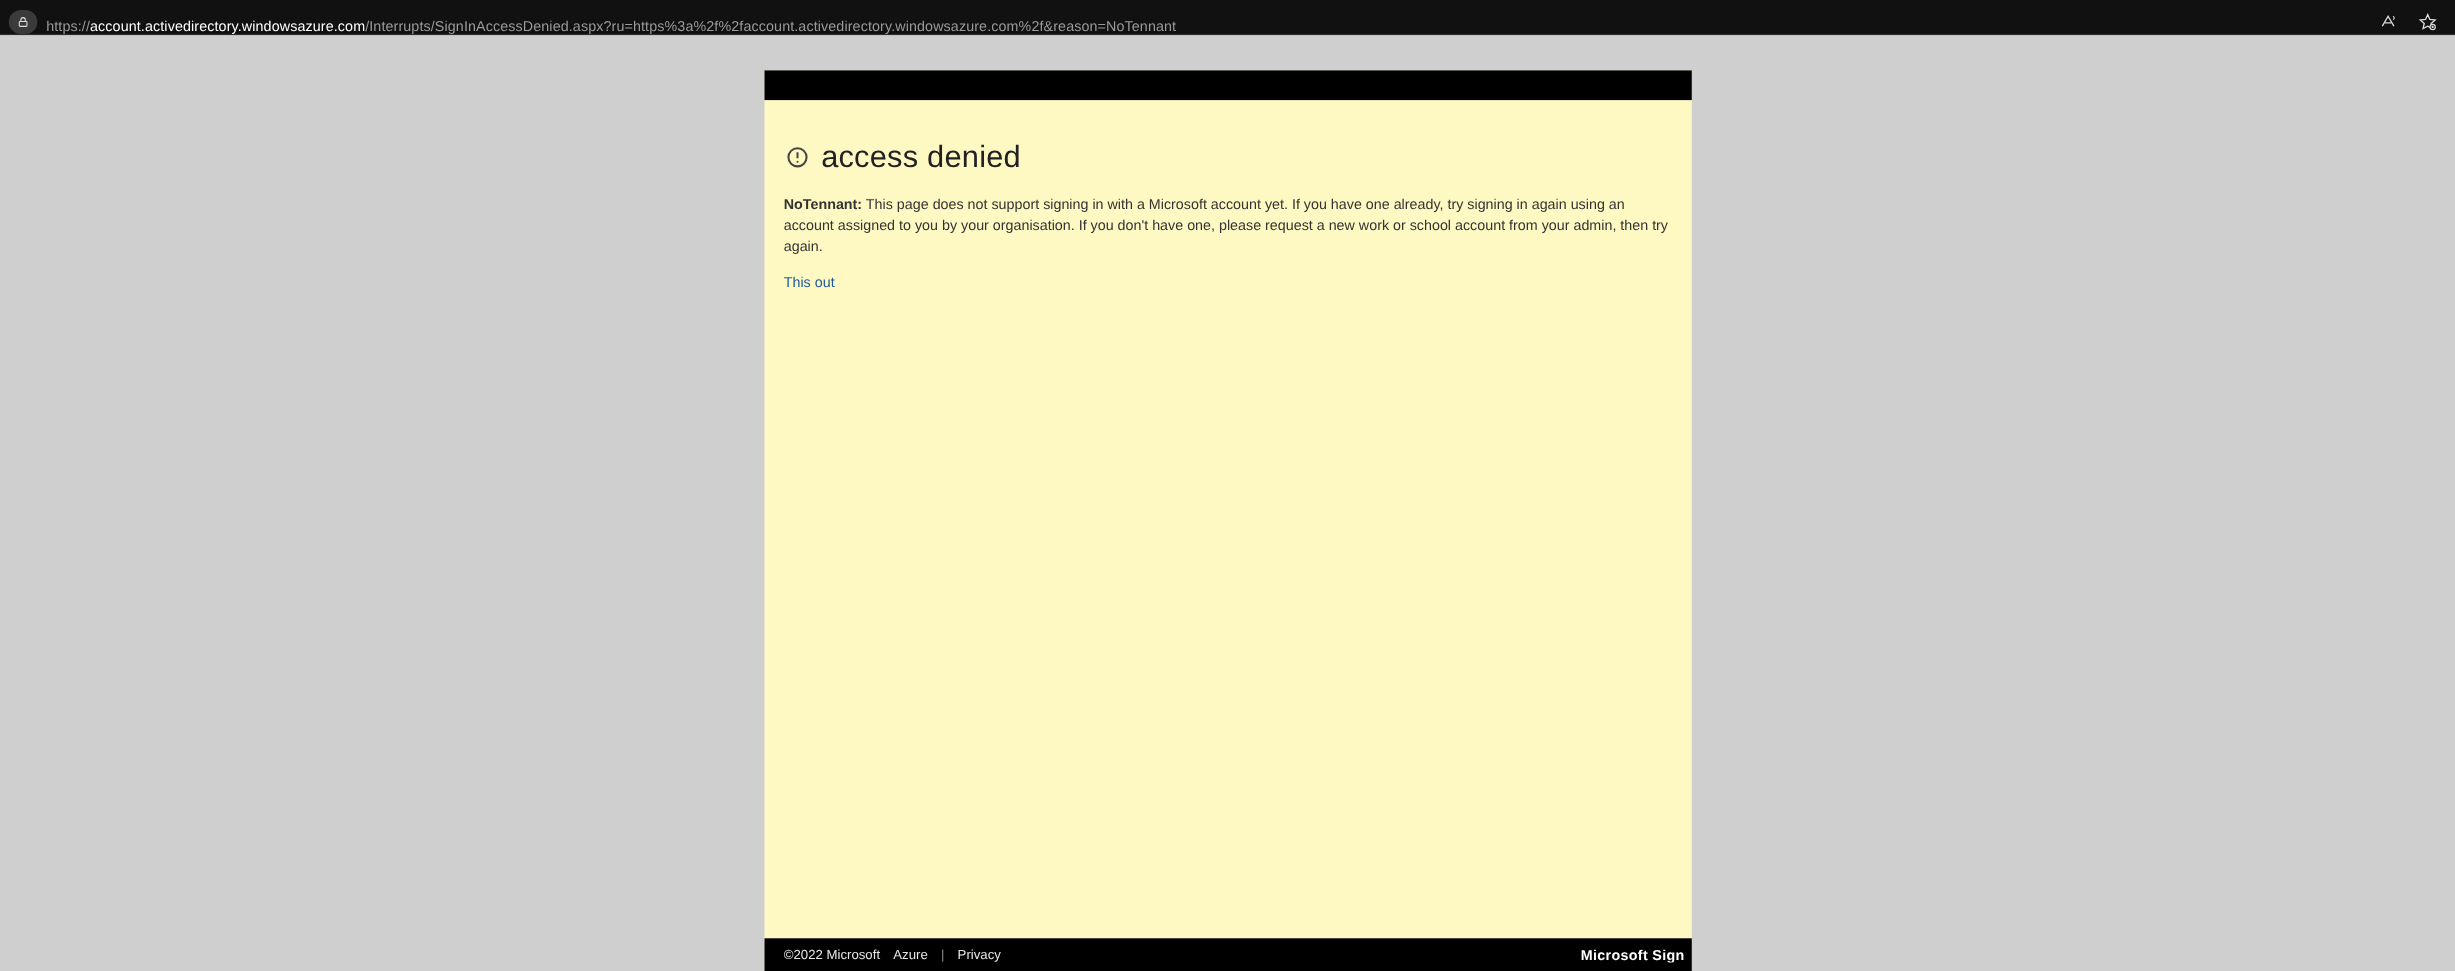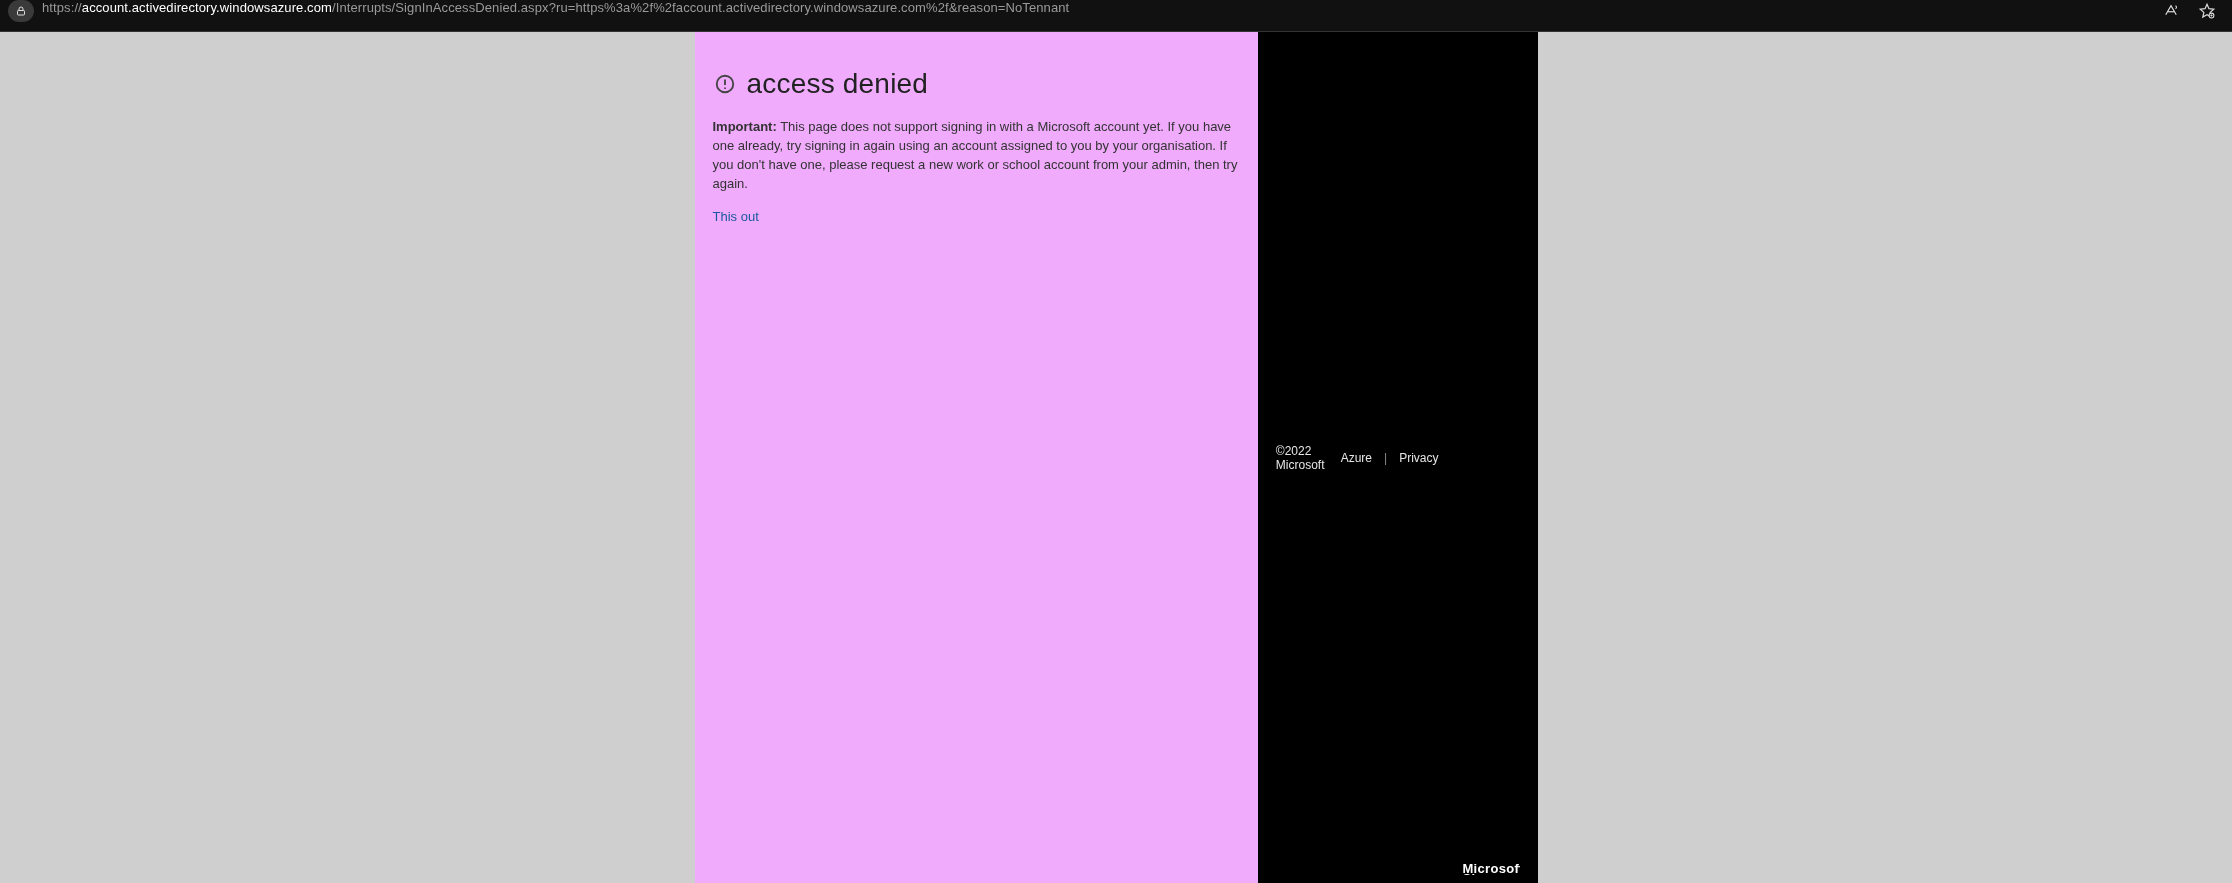--- a/index.html
+++ b/index.html
@@ -9,21 +9,21 @@
       font-family: "Segoe UI", Tahoma, Geneva, Verdana, sans-serif;
       background: #cfcfcf;
       overflow: hidden;
     }
 
     
     .address-bar {
       height: 32px;
       background: #111;
       display: flex;
-      align-items: flex-start;
+      align-items: flex-end;
       padding: 0 8px;
       gap: 8px;
       border-bottom: 1px solid #333;
     }
     .lock-pill {
       width: 26px;
       height: 22px;
       border-radius: 11px;
       background: #3a3a3a;
       display: flex;
@@ -65,22 +65,23 @@
       height: calc(100% - 32px);
       background: #cfcfcf;
       display: flex;
       justify-content: center;
     }
 
     
     .page {
       width: 843px;
       display: flex;
-      flex-direction: row;
-      background: #f0abfc;
+      flex-direction: column;
+      background: #fef9c3;
+      margin-top: 32px;
     }
     .page-topbar {
       height: 27px;
       background: #000;
     }
     .page-body {
       flex: 1 1 auto;
       padding: 36px 18px 16px 18px;
       color: #333;
       position: relative;
@@ -115,21 +116,21 @@
       text-decoration: none;
       cursor: pointer;
     }
 
     .page-footer {
       background: #000;
       color: #e6e6e6;
       font-size: 12px;
       display: flex;
       align-items: center;
-      padding: 8px 18px 8px 18px;
+      padding: 8px 6px 8px 18px;
       gap: 12px;
     }
     .page-footer .flink {
       color: #e6e6e6;
       text-decoration: none;
       cursor: pointer;
     }
     .page-footer .sep { color: #888; }
     .page-footer .spacer { flex: 1 1 auto; }
     .page-footer .brand {
@@ -193,21 +194,21 @@
             <circle cx="12" cy="12" r="9"></circle>
             <line x1="12" y1="7" x2="12" y2="13"></line>
             <circle cx="12" cy="16.5" r="1" fill="#444" stroke="none"></circle>
           </svg>
         </span>
         <h1 class="page-title">access denied</h1>
       </div>
 
 
       <p class="msg">
-        <span class="bold">Important:</span>
+        <span class="bold">NoTennant:</span>
         <span>This page does not support signing in with a Microsoft account yet. If you have one already, try signing in again using an account assigned to you by your organisation. If you don't have one, please request a new work or school account from your admin, then try again.</span>
       </p>
 
       <a class="signout" href="#">This out</a>
     </div>
 
     <div class="page-footer">
       <span>©2022 Microsoft</span>
       <a class="flink" href="#">Azure</a>
       <span class="sep">|</span>

